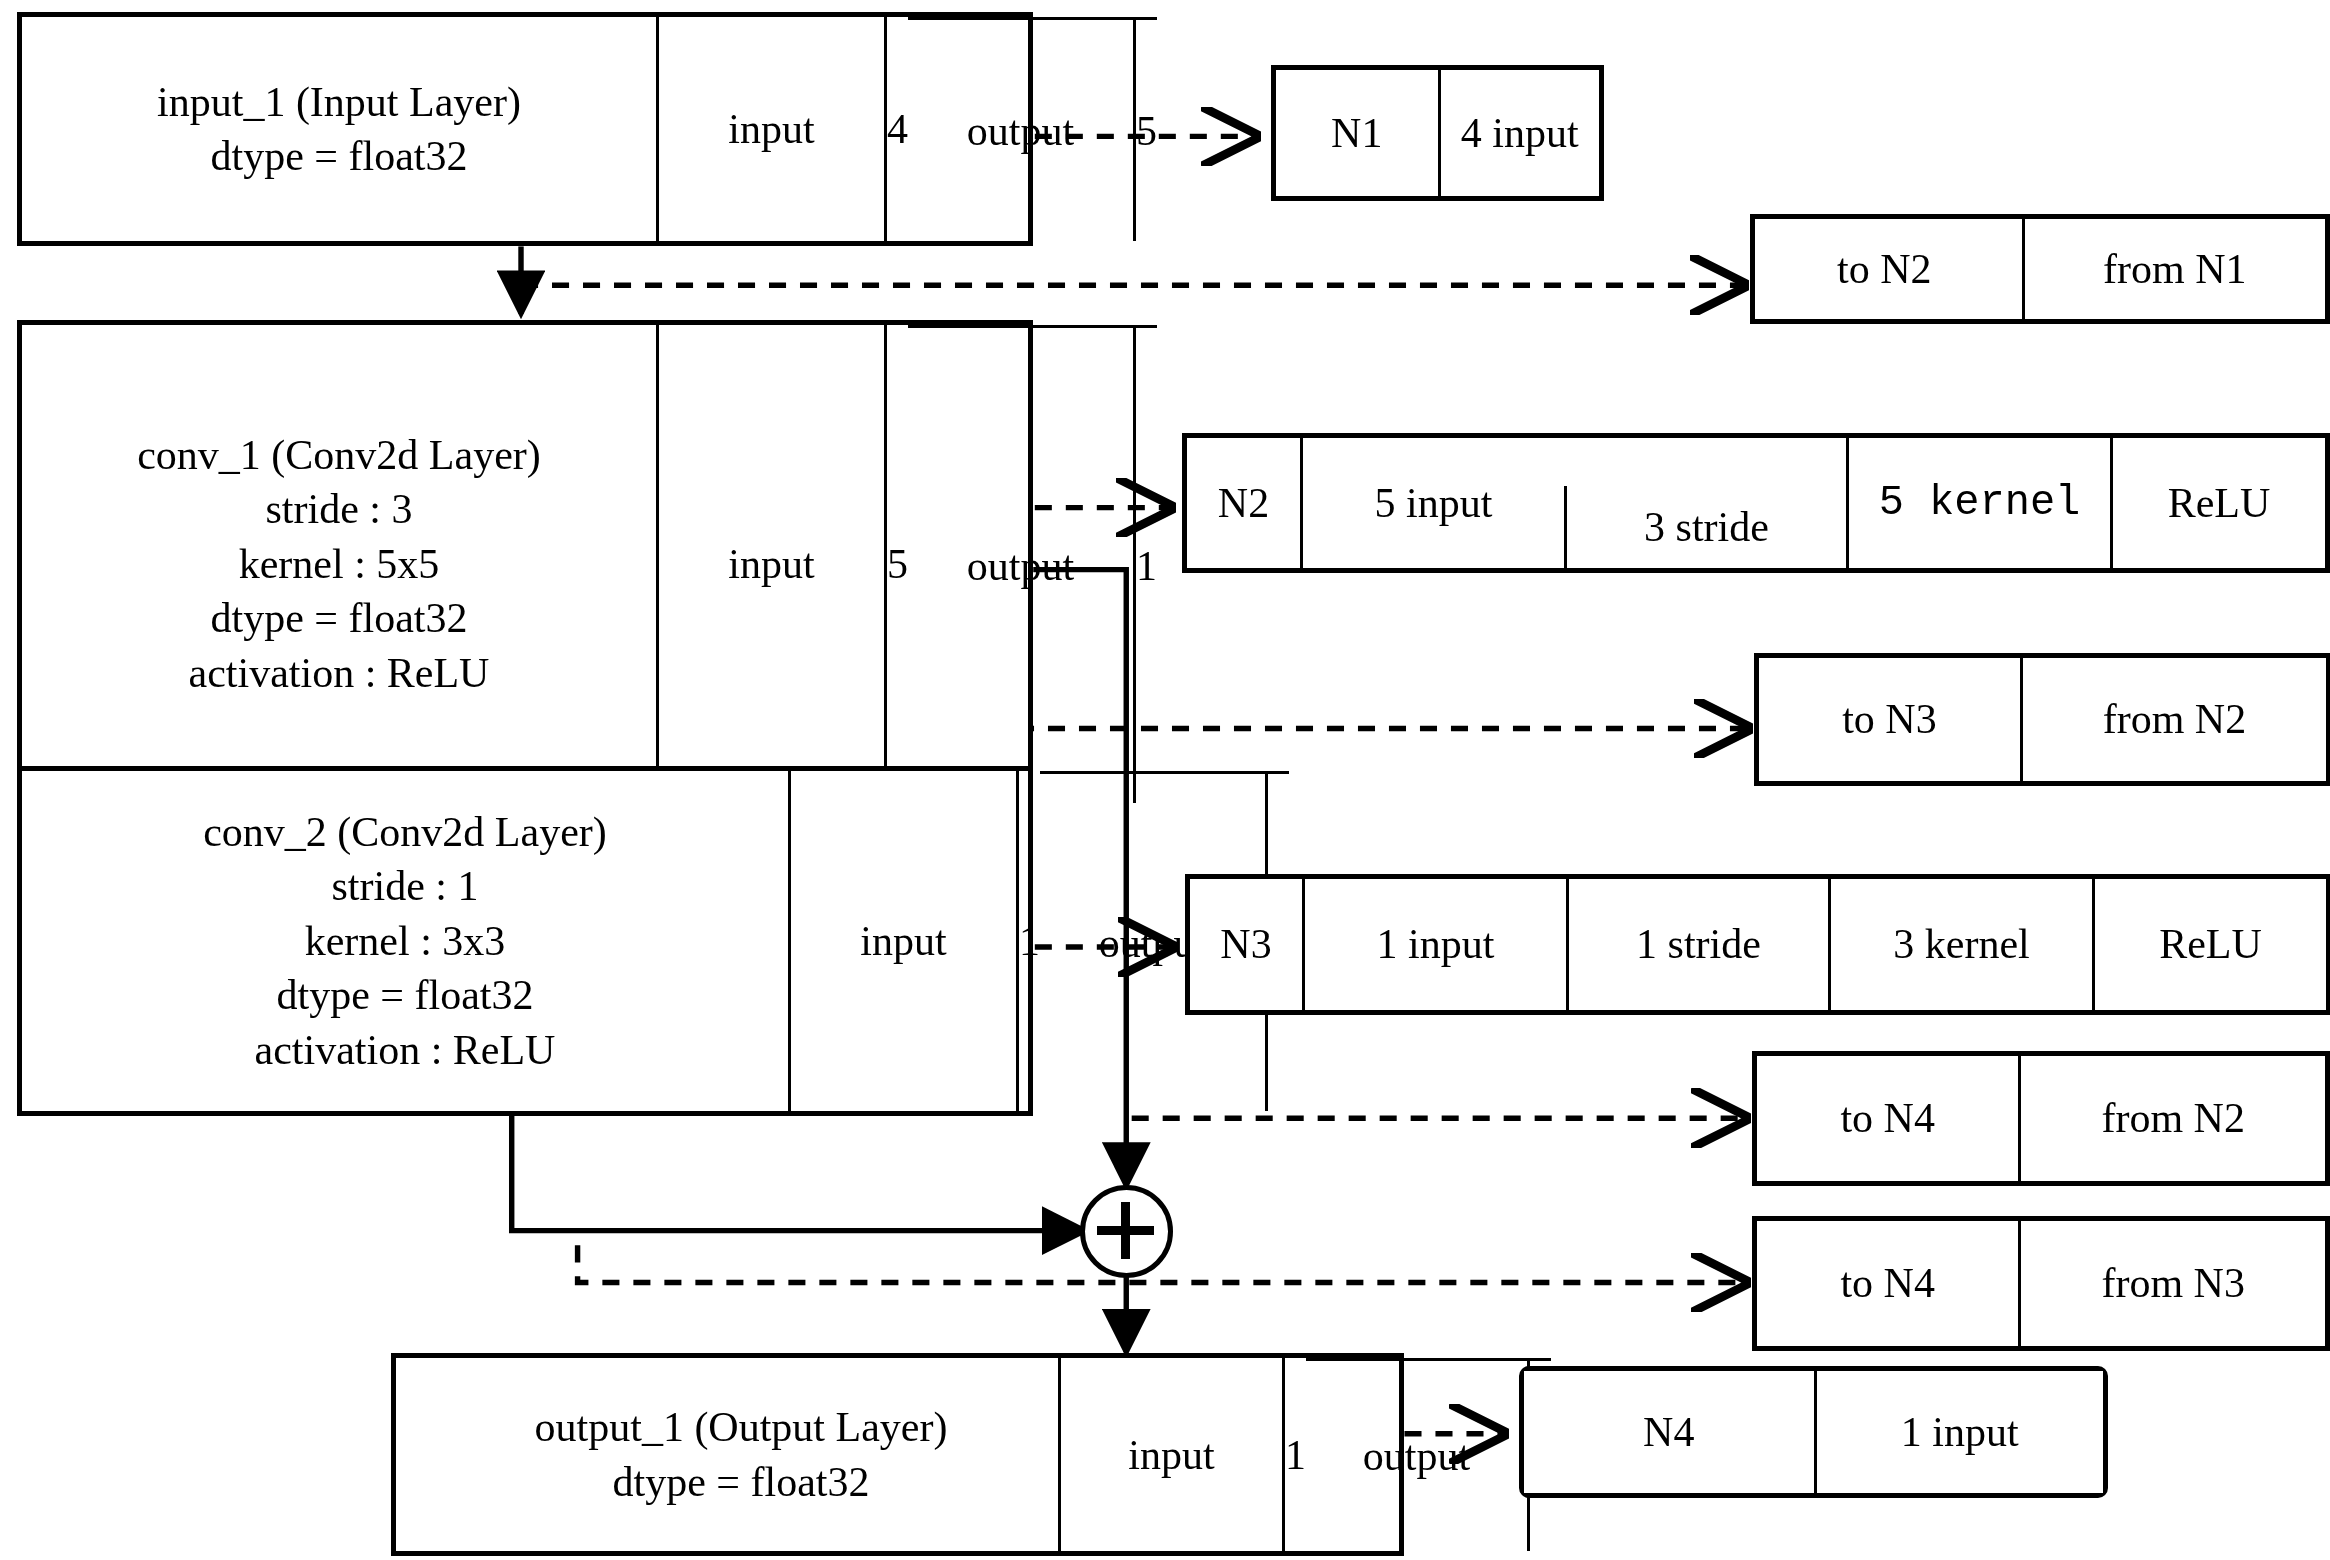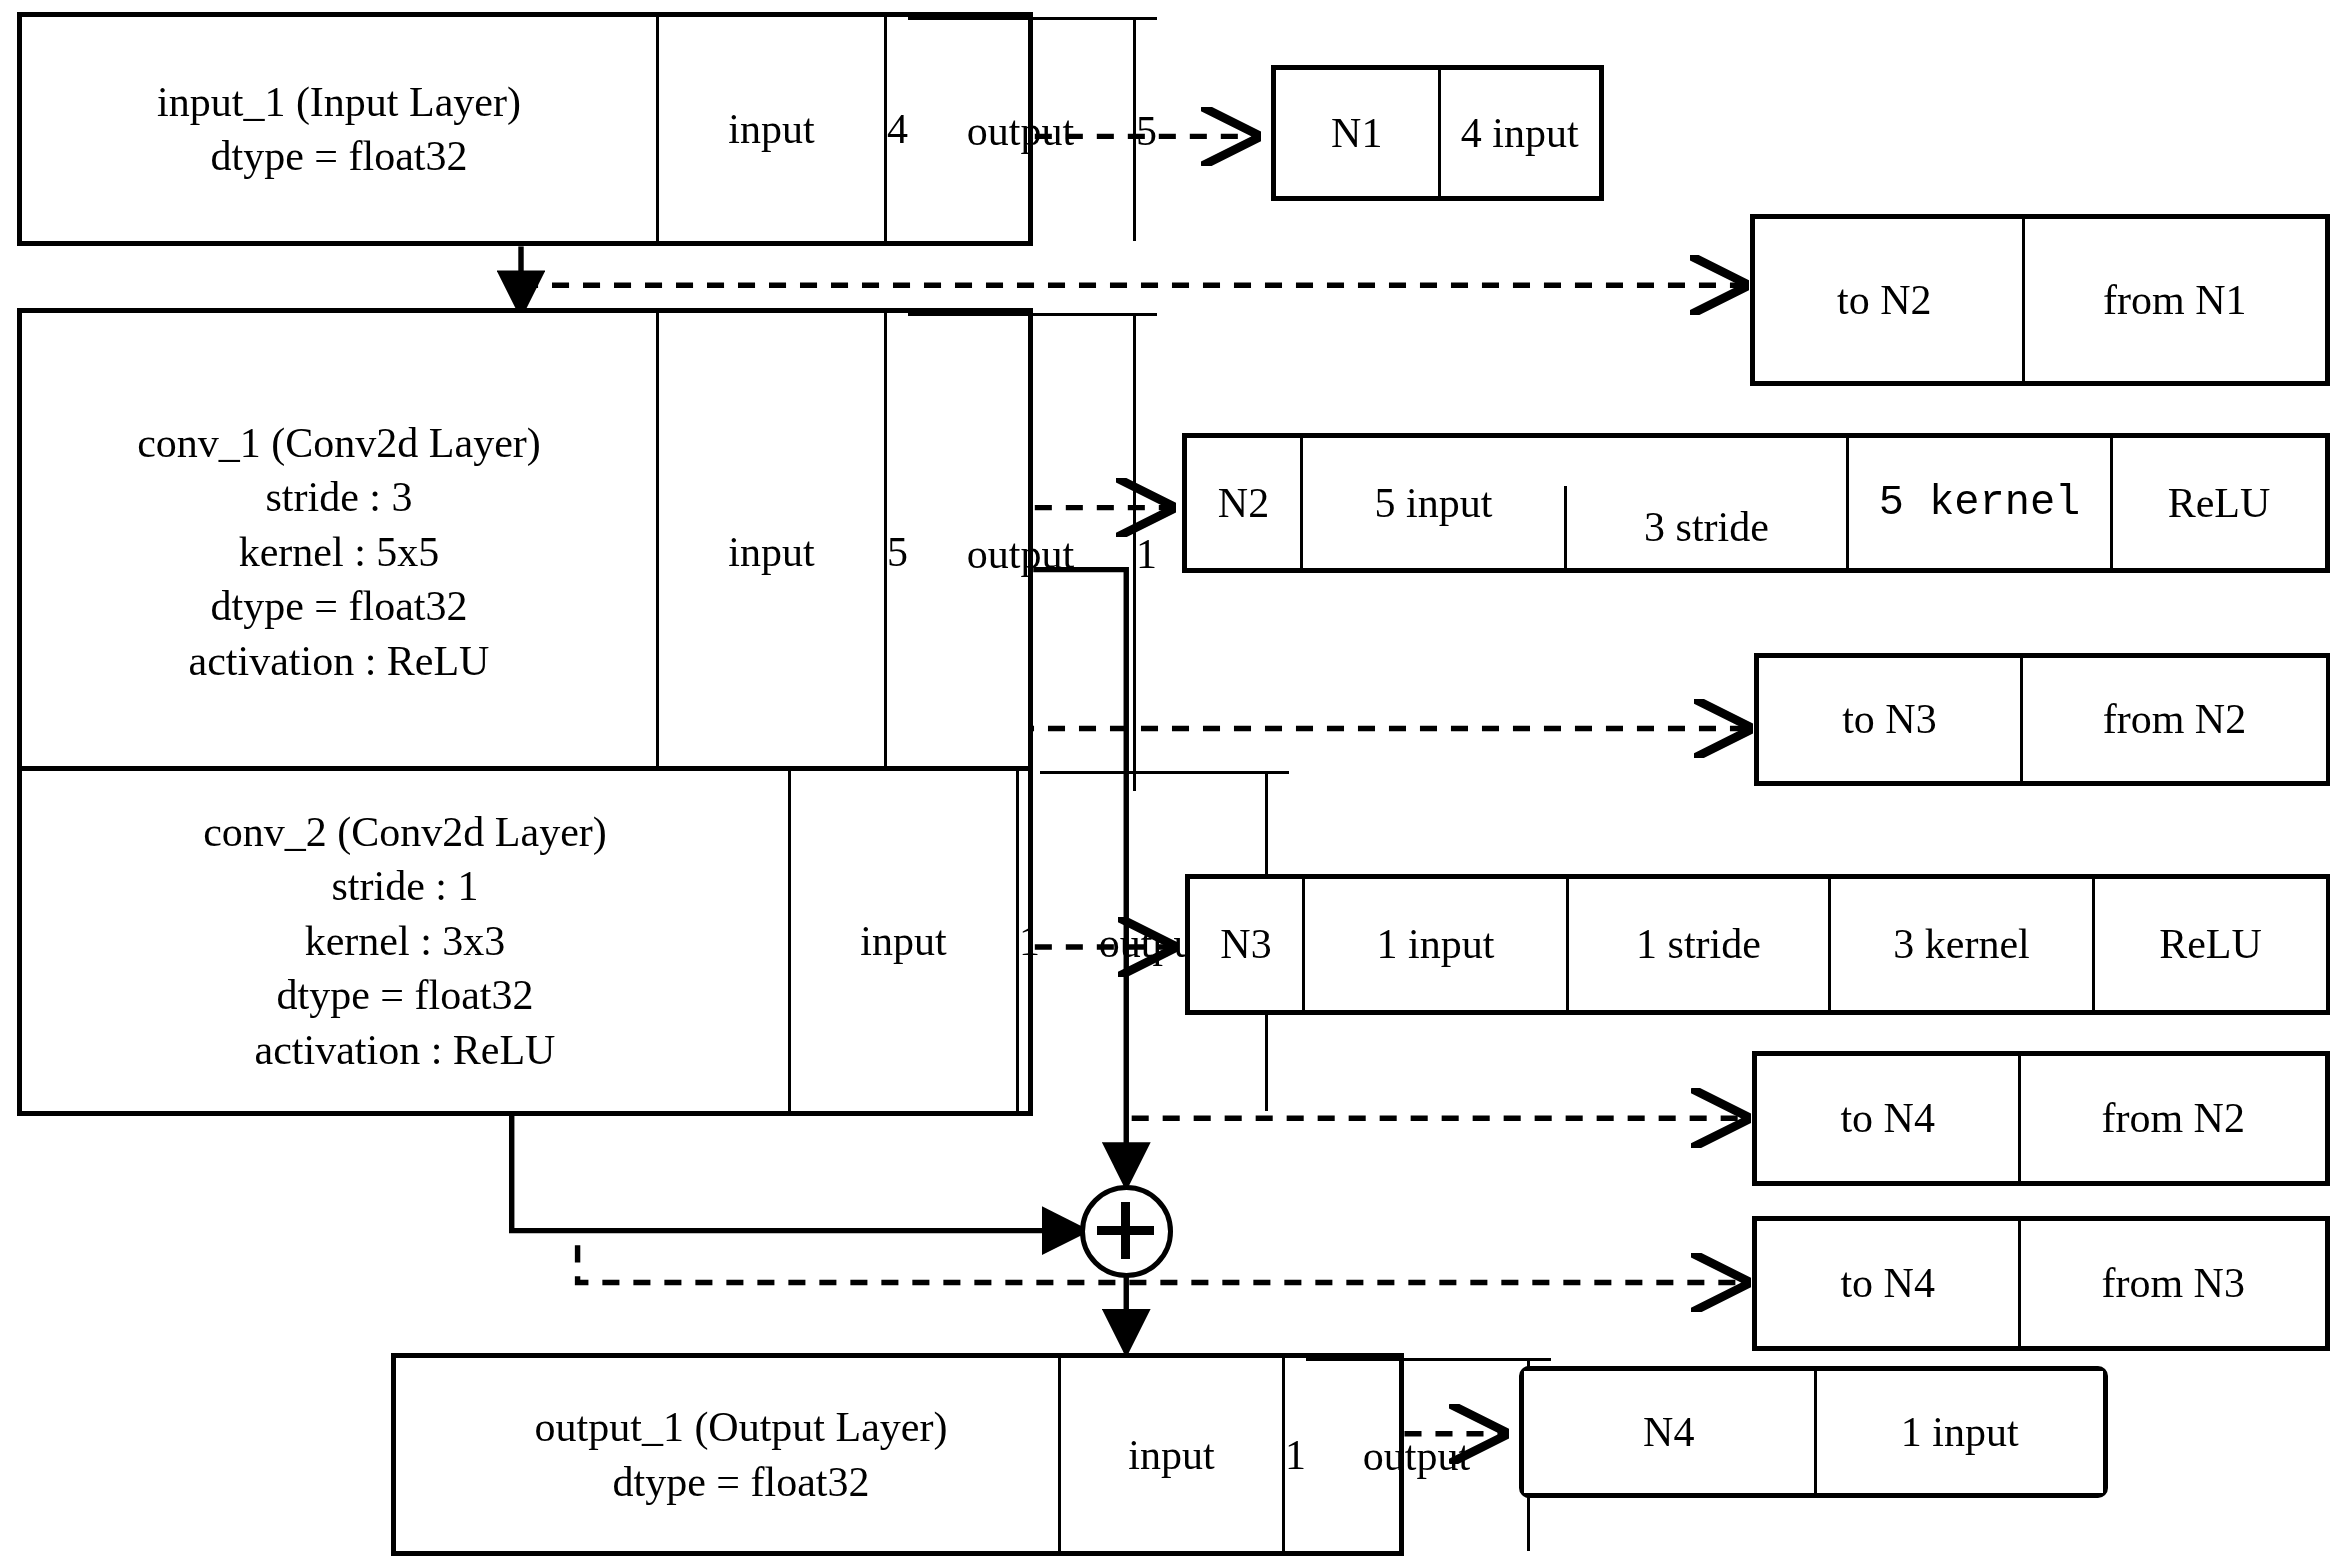--- a/index.html
+++ b/index.html
@@ -156,21 +156,21 @@
         <div class="io-label" style="width:225px;">input</div>
         <div class="io-value" style="flex:1;">4</div>
       </div>
       <div class="io-row hdiv">
         <div class="io-label" style="width:225px;">output</div>
         <div class="io-value" style="flex:1;">5</div>
       </div>
     </div>
   </div>
 
-  <div class="box" style="left:17px; top:308px; width:1016px; height:488px;">
+  <div class="box" style="left:17px; top:320px; width:1016px; height:488px;">
     <div class="cell layer-title" style="width:634px;">conv_1 (Conv2d Layer)
 stride : 3
 kernel : 5x5
 dtype = float32
 activation : ReLU</div>
     <div class="io-table" style="width:372px;">
       <div class="io-row">
         <div class="io-label" style="width:225px;">input</div>
         <div class="io-value" style="flex:1;">5</div>
       </div>
@@ -217,21 +217,21 @@
   <div class="plus-node" style="left:1080px; top:1185px; width:93px; height:93px;">
     <div class="plus-h" style="left:12.4px; top:36px; width:57px; height:9.3px;"></div>
     <div class="plus-v" style="left:36px; top:12.4px; width:9.3px; height:57px;"></div>
   </div>
 
   <div class="box" style="left:1271px; top:65px; width:333px; height:136px;">
     <div class="cell node-cell" style="width:50%;">N1</div>
     <div class="cell node-cell vdiv" style="width:50%;">4 input</div>
   </div>
 
-  <div class="box" style="left:1750px; top:214px; width:580px; height:172px;gap:8px;">
+  <div class="box" style="left:1750px; top:214px; width:580px; height:110px;gap:8px;">
     <div class="cell node-cell" style="width:46%;">to N2</div>
     <div class="cell node-cell vdiv" style="width:54%;">from N1</div>
   </div>
 
   <div class="box" style="left:1182px; top:433px; width:1148px; height:140px;">
     <div class="cell node-cell" style="width:113px; flex:none;">N2</div>
     <div class="cell node-cell vdiv" style="width:264px; flex:none;">5 input</div>
     <div class="cell node-cell vdiv" style="width:282px; flex:none;margin-top:48px;">3 stride</div>
     <div class="cell node-cell vdiv" style="width:264px; flex:none;font-family:Liberation Mono, monospace;">5 kernel</div>
     <div class="cell node-cell vdiv" style="flex:1;">ReLU</div>

